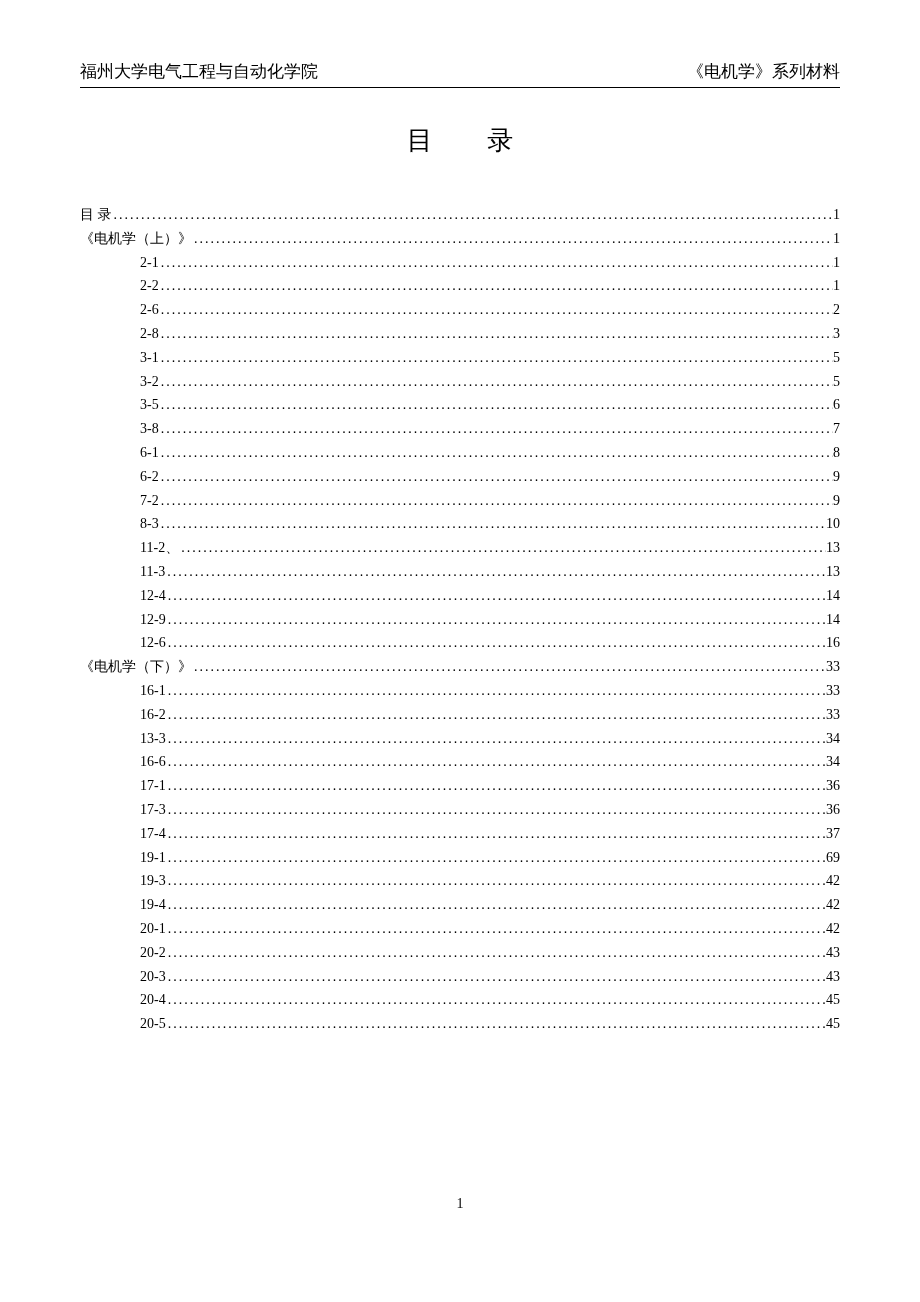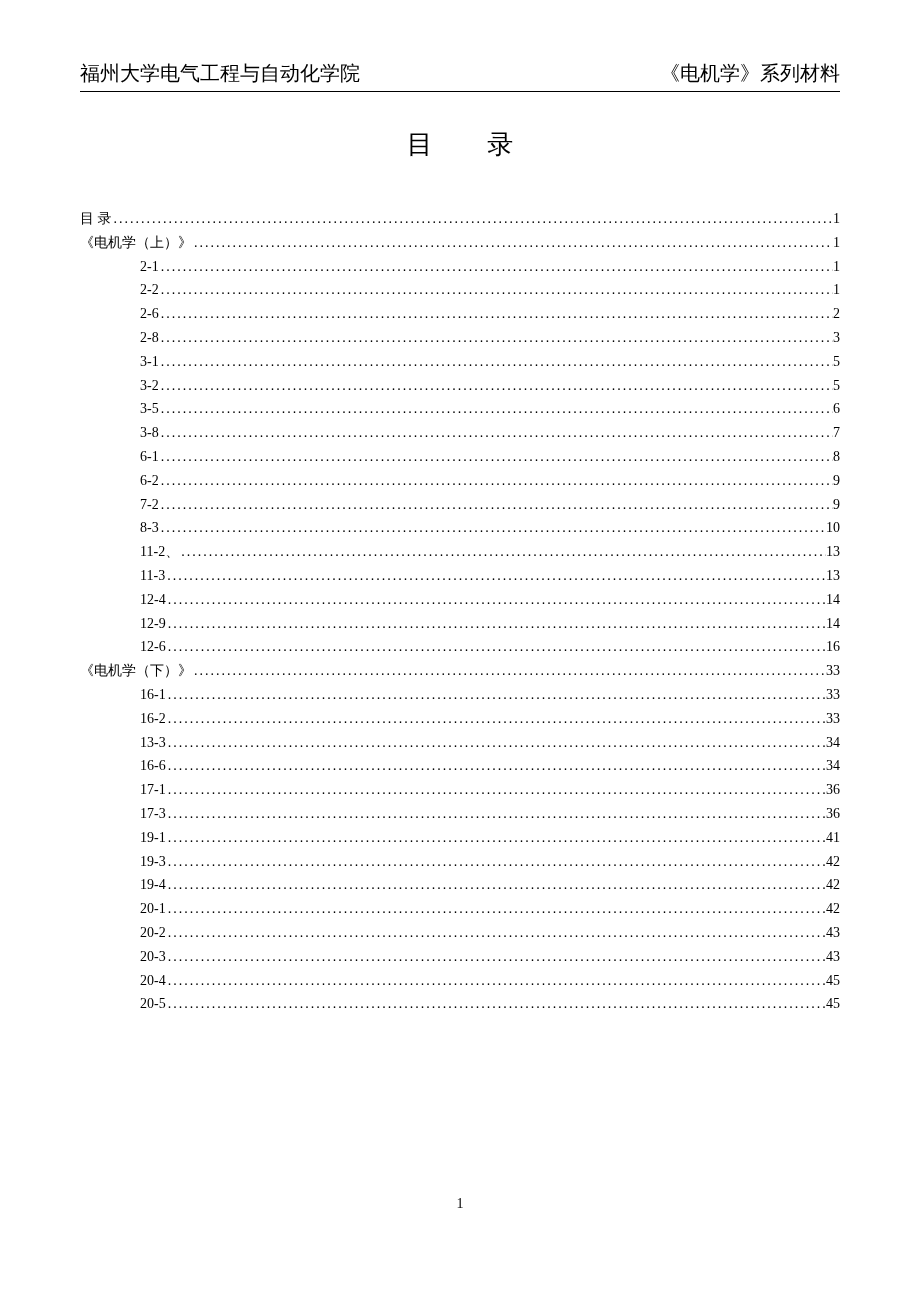--- a/index.html
+++ b/index.html
@@ -9,21 +9,21 @@
       background: #fff;
       font-family: "SimSun", "宋体", serif;
       position: relative;
     }
     .page {
       padding: 60px 80px 0 80px;
     }
     .header {
       display: flex;
       justify-content: space-between;
-      font-size: 20px;
+      font-size: 17px;
       padding-bottom: 4px;
       border-bottom: 1px solid #000;
       margin-bottom: 35px;
     }
     .title {
       text-align: center;
       font-size: 26px;
       font-weight: normal;
       letter-spacing: 24px;
       margin-bottom: 45px;
@@ -195,23 +195,28 @@
         <span class="toc-label">17-1</span>
         <span class="toc-dots"></span>
         <span class="toc-page">36</span>
       </div>
       <div class="toc-line level-1">
         <span class="toc-label">17-3</span>
         <span class="toc-dots"></span>
         <span class="toc-page">36</span>
       </div>
       <div class="toc-line level-1">
+        <span class="toc-label">17-4</span>
+        <span class="toc-dots"></span>
+        <span class="toc-page">37</span>
+      </div>
+      <div class="toc-line level-1">
         <span class="toc-label">19-1</span>
         <span class="toc-dots"></span>
-        <span class="toc-page">41</span>
+        <span class="toc-page">69</span>
       </div>
       <div class="toc-line level-1">
         <span class="toc-label">19-3</span>
         <span class="toc-dots"></span>
         <span class="toc-page">42</span>
       </div>
       <div class="toc-line level-1">
         <span class="toc-label">19-4</span>
         <span class="toc-dots"></span>
         <span class="toc-page">42</span>

